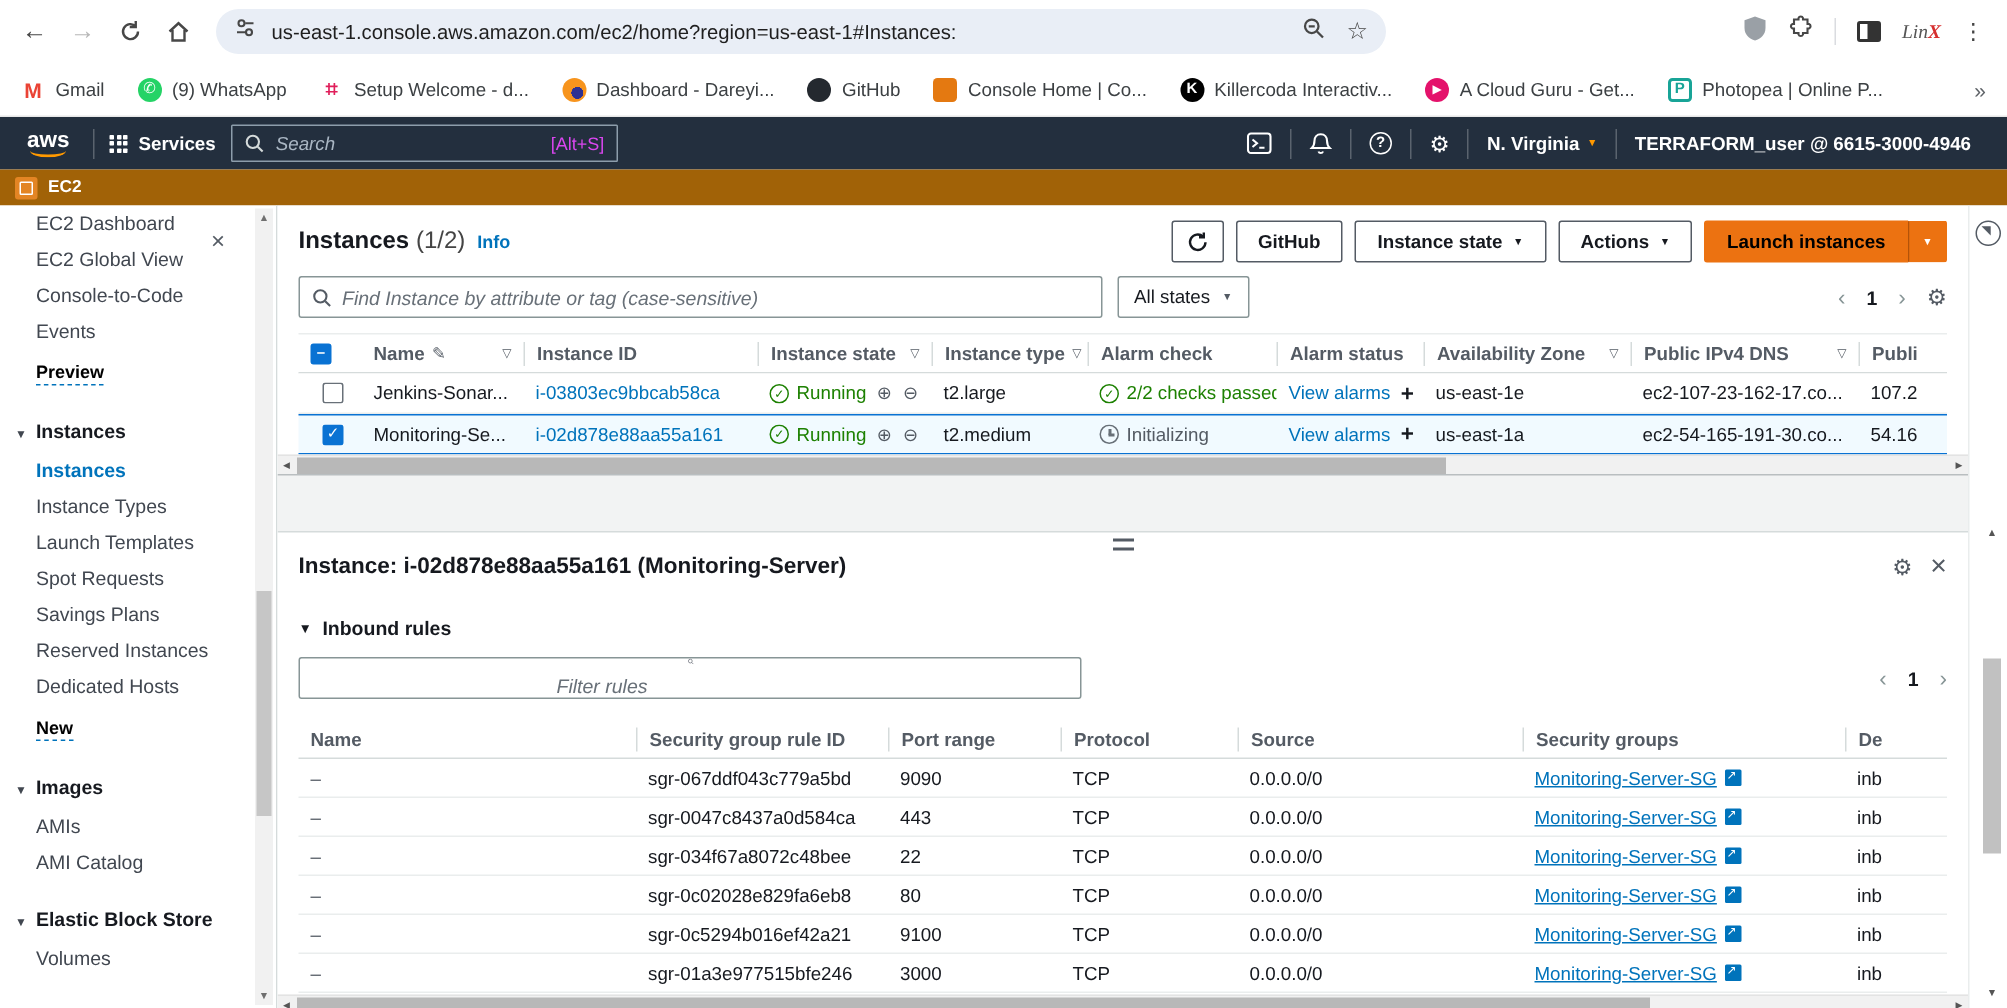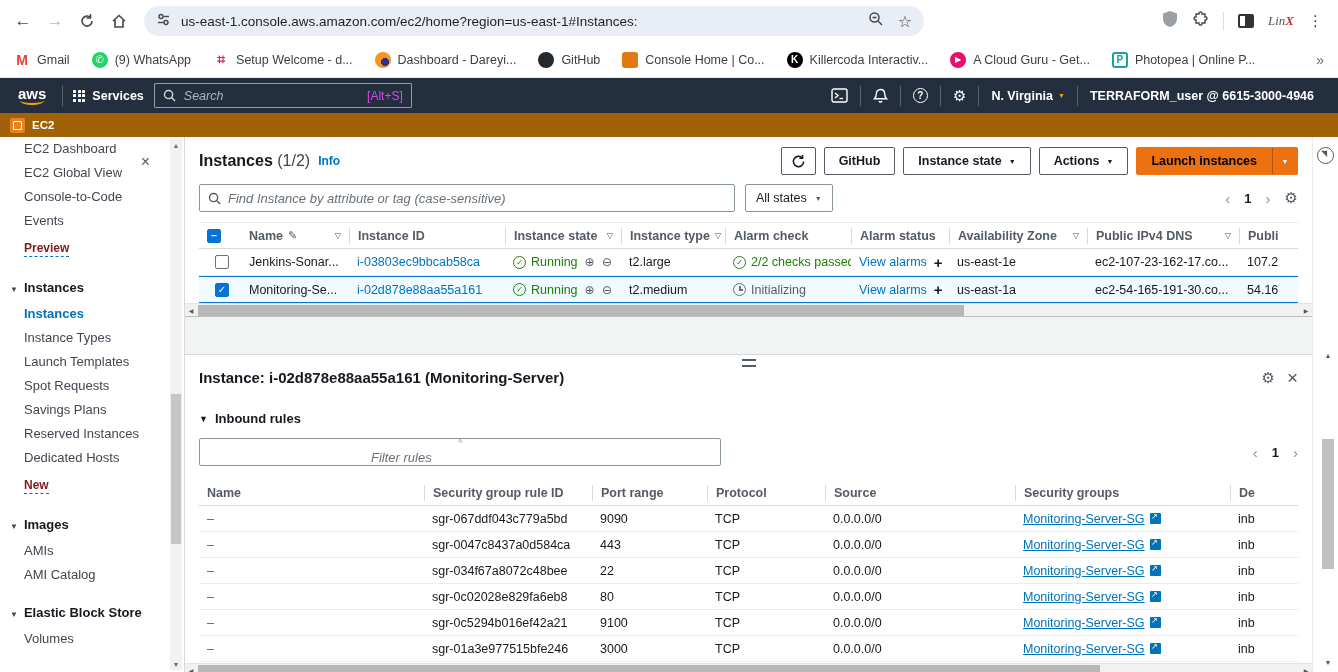--- a/index.html
+++ b/index.html
@@ -73,21 +73,21 @@
   .content { position:absolute; top:137px; left:0; right:0; bottom:0; display:flex; }
 
   
   .sidebar { width:185px; background:#fff; border-right:1px solid #d5dbdb; position:relative;
              padding:0 0 0 0; overflow:hidden; flex:0 0 auto; }
   .sb-list { padding-left:24px; }
   .sb-item { font-size:13px; color:#414750; padding:5px 0; position:relative; line-height:14px; }
   .sb-item.active { color:#0073bb; font-weight:bold; }
   .sb-item.section { font-weight:bold; color:#16191f; margin-top:14px; margin-left:-14px; }
   .sb-item.section .tri { font-size:8px; color:#414750; margin-right:6px; }
-  .sb-badge { display:inline-block; margin-top:3px; color:#7f1d1d; font-weight:bold; font-size:12px;
+  .sb-badge { display:inline-block; margin-top:3px; color:#000000; font-weight:bold; font-size:12px;
               border-bottom:1px dashed #0073bb; padding-bottom:1px; }
   .sb-close { position:absolute; right:34px; top:16px; font-size:16px; color:#545b64; }
   .sb-scroll { position:absolute; top:2px; right:2px; bottom:2px; width:12px; background:#f1f1f1; }
   .sb-scroll .arr { position:absolute; left:0; width:12px; height:12px; color:#6f6f6f; font-size:7px;
                     display:flex; align-items:center; justify-content:center; }
   .sb-scroll .arr.up { top:0; } .sb-scroll .arr.down { bottom:0; }
   .sb-thumb { position:absolute; left:1px; width:10px; top:255px; height:150px; background:#c6c6c6; }
 
   
   .main { flex:1; position:relative; background:#f2f3f3; overflow:hidden; }

